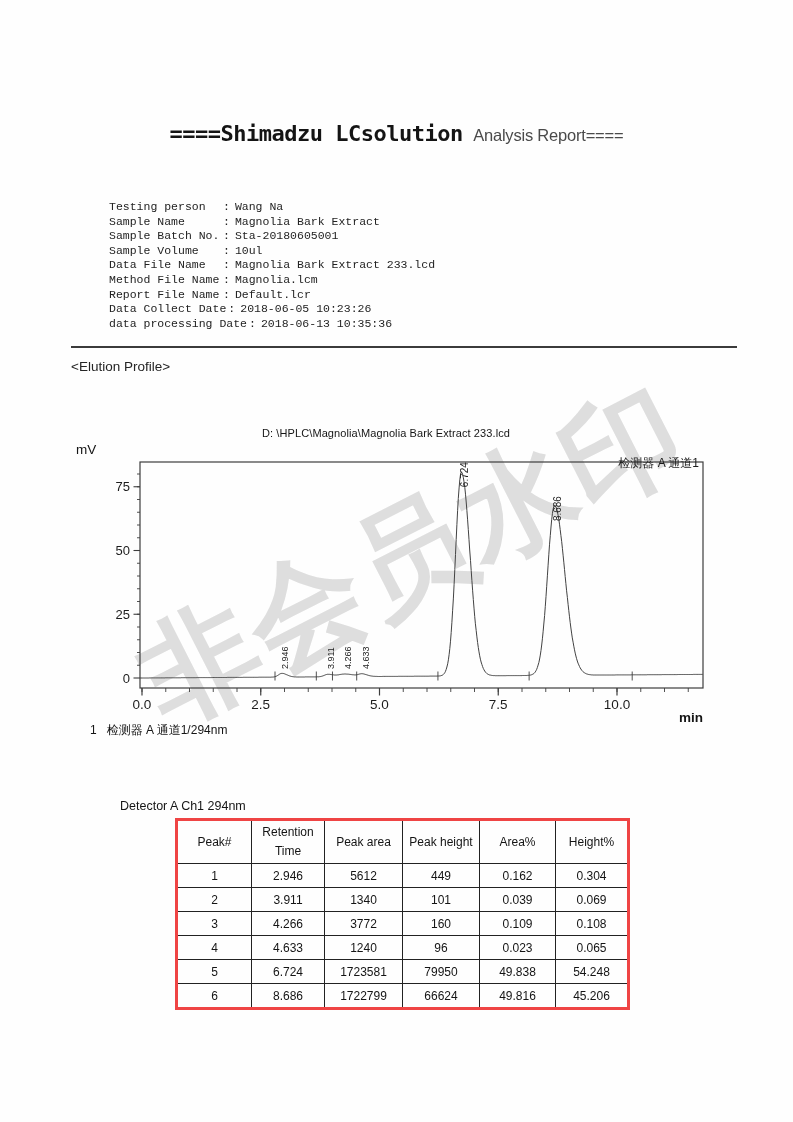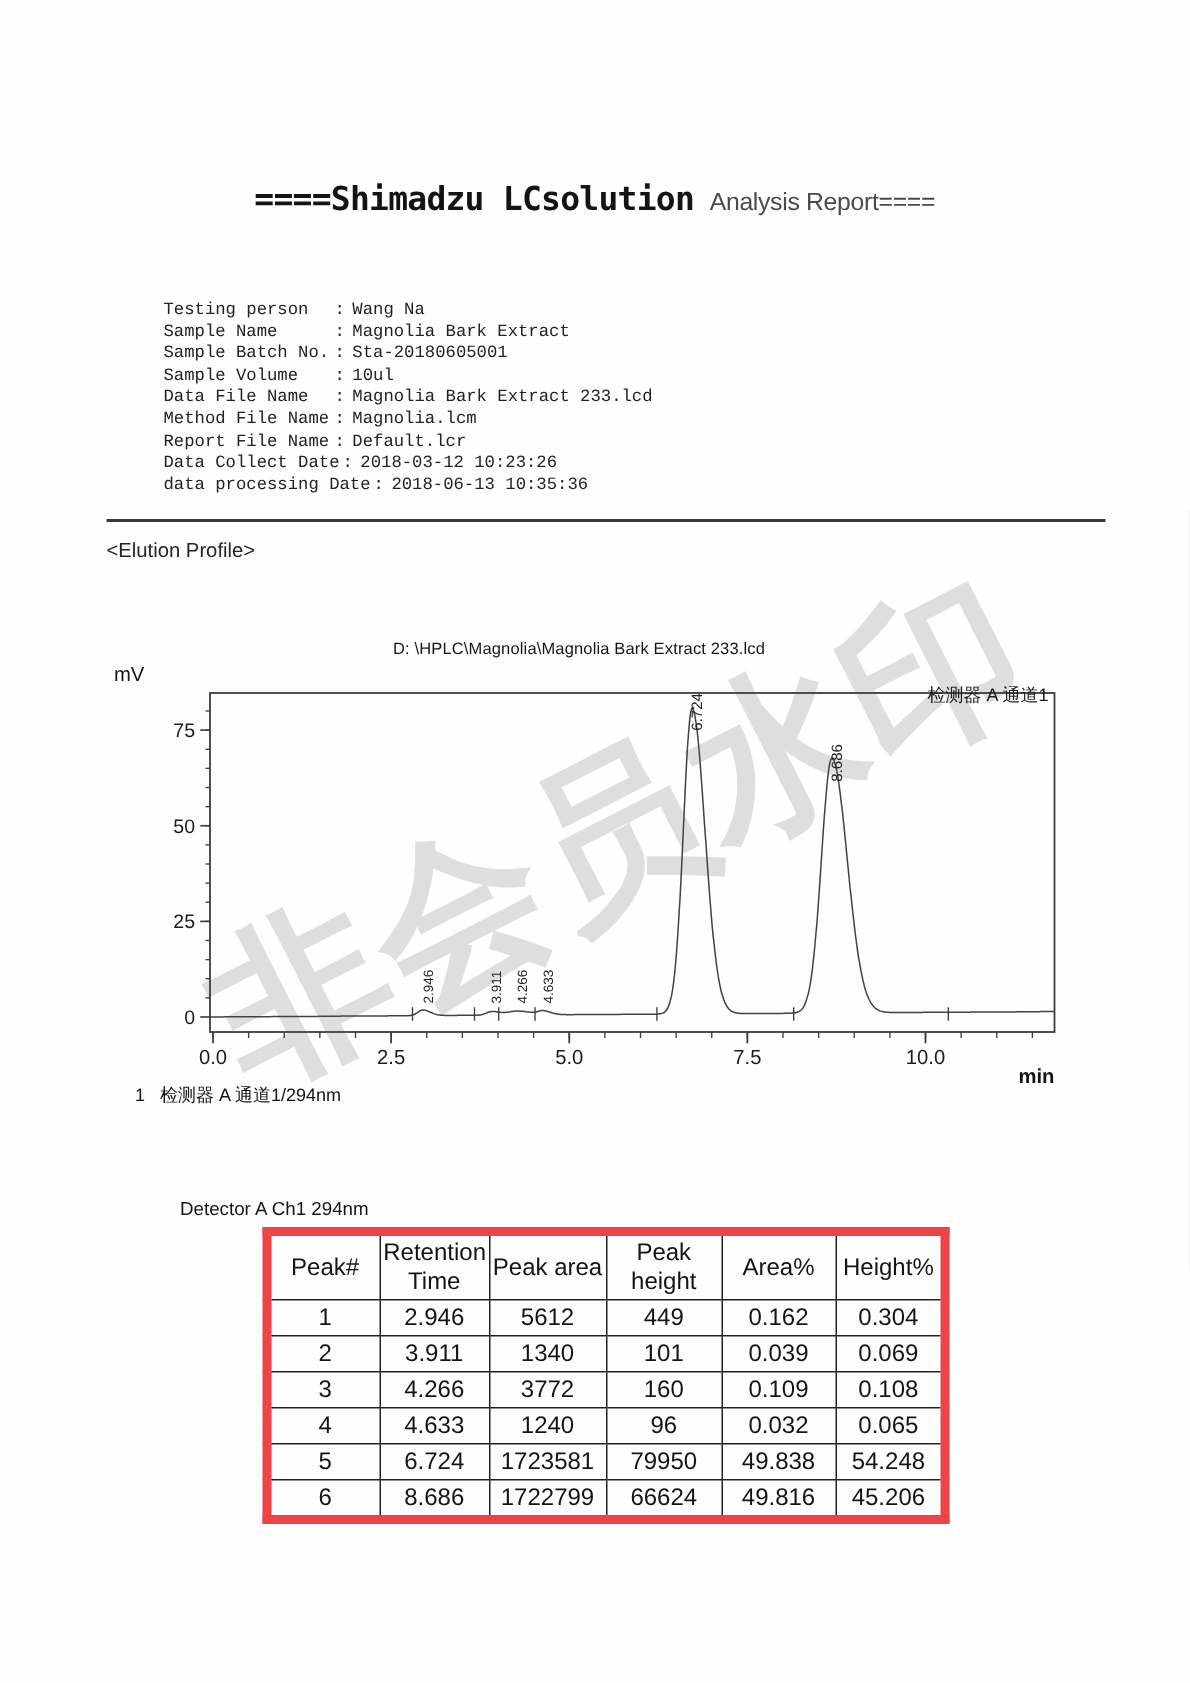--- a/index.html
+++ b/index.html
@@ -38,21 +38,21 @@
     font-size:116px; font-weight:bold; white-space:nowrap;
     letter-spacing:2px; opacity:0.85; pointer-events:none;
   }
   
   .peak-table-heading{position:absolute; left:0; top:778px; width:793px; text-align:center;
     font-size:11.5px; color:#151515;}
   .detector-line{position:absolute; left:120px; top:799px; font-size:12.5px; color:#151515;}
   table.peak-table{
     position:absolute; left:175px; top:818px; width:452px;
     border-collapse:collapse; table-layout:fixed;
-    border:6px solid #ef4444; font-size:16px; color:#141414;
+    border:3px solid #ef4444; font-size:12px; color:#141414;
   }
   table.peak-table th, table.peak-table td{
     border:1px solid #222; text-align:center; vertical-align:middle;
     padding:1px 2px; font-weight:normal;
   }
   table.peak-table th{height:40px; white-space:pre-line; line-height:19px;}
   table.peak-table td{height:21px;}
 </style>
 </head>
 <body>
@@ -67,21 +67,21 @@
   </div>
 
   <div class="meta" id="meta">
       <div class="meta-line"><span class="meta-label">Testing person</span><span class="meta-colon">:</span><span class="meta-value">Wang Na</span></div>
       <div class="meta-line"><span class="meta-label">Sample Name</span><span class="meta-colon">:</span><span class="meta-value">Magnolia Bark Extract</span></div>
       <div class="meta-line"><span class="meta-label">Sample Batch No.</span><span class="meta-colon">:</span><span class="meta-value">Sta-20180605001</span></div>
       <div class="meta-line"><span class="meta-label">Sample Volume</span><span class="meta-colon">:</span><span class="meta-value">10ul</span></div>
       <div class="meta-line"><span class="meta-label">Data File Name</span><span class="meta-colon">:</span><span class="meta-value">Magnolia Bark Extract 233.lcd</span></div>
       <div class="meta-line"><span class="meta-label">Method File Name</span><span class="meta-colon">:</span><span class="meta-value">Magnolia.lcm</span></div>
       <div class="meta-line"><span class="meta-label">Report File Name</span><span class="meta-colon">:</span><span class="meta-value">Default.lcr</span></div>
-      <div class="meta-line"><span class="meta-label">Data Collect Date</span><span class="meta-colon">:</span><span class="meta-value">2018-03-12 10:23:26</span></div>
+      <div class="meta-line"><span class="meta-label">Data Collect Date</span><span class="meta-colon">:</span><span class="meta-value">2018-06-05 10:23:26</span></div>
       <div class="meta-line"><span class="meta-label">data processing Date</span><span class="meta-colon">:</span><span class="meta-value">2018-06-13 10:35:36</span></div>
     </div>
 
   <div class="divider"></div>
 
   <div class="elution-heading">&lt;Elution Profile&gt;</div>
 
   <div class="chart-title">D:  \HPLC\Magnolia\Magnolia Bark Extract 233.lcd</div>
 
   <div class="chart-wrap">
@@ -214,21 +214,21 @@
           <td>3772</td>
           <td>160</td>
           <td>0.109</td>
           <td>0.108</td>
         </tr>
         <tr>
           <td>4</td>
           <td>4.633</td>
           <td>1240</td>
           <td>96</td>
-          <td>0.032</td>
+          <td>0.023</td>
           <td>0.065</td>
         </tr>
         <tr>
           <td>5</td>
           <td>6.724</td>
           <td>1723581</td>
           <td>79950</td>
           <td>49.838</td>
           <td>54.248</td>
         </tr>

